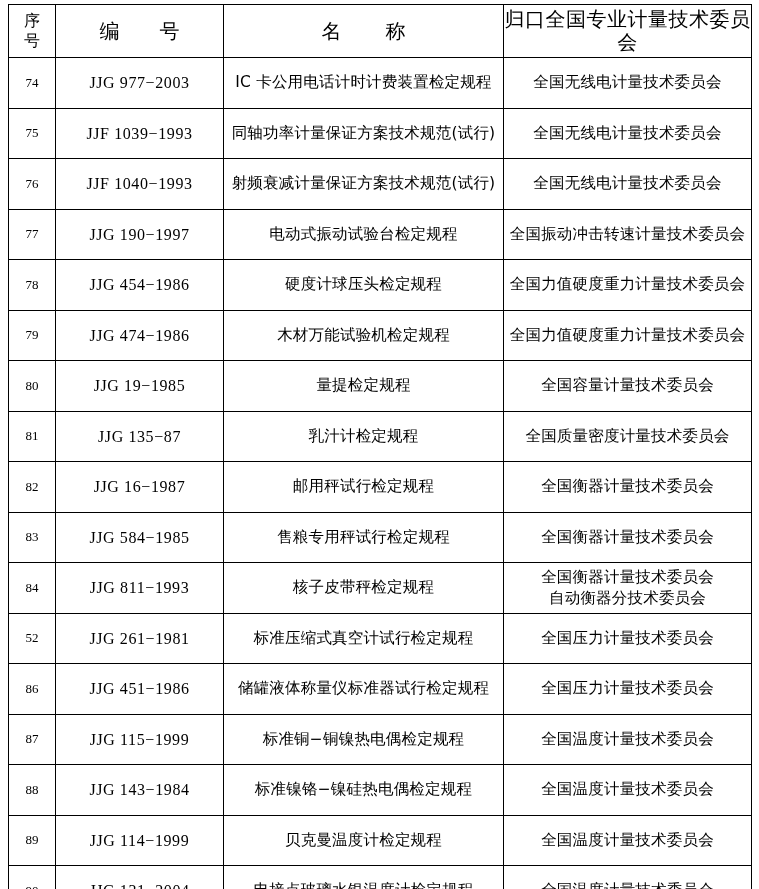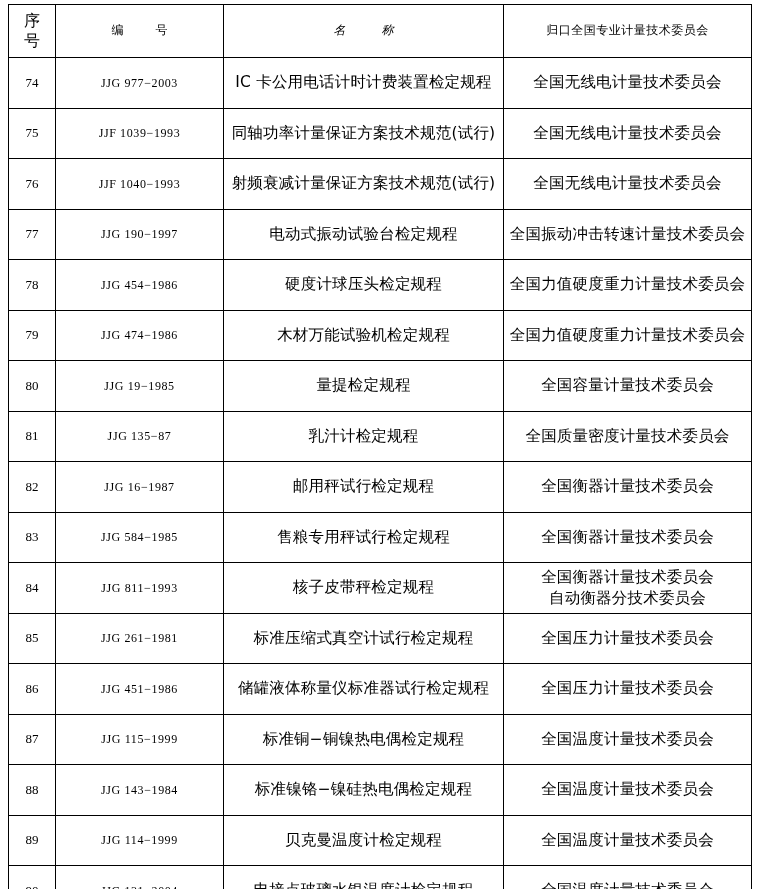--- a/index.html
+++ b/index.html
@@ -35,46 +35,46 @@
     padding: 0;
     font-weight: normal;
   }
   col.c-seq { width: 47px; }
   col.c-code { width: 168px; }
   col.c-name { width: 280px; }
   col.c-cmte { width: 248px; }
 
   thead th {
     height: 52px;
-    font-size: 12px;
+    font-size: 20px;
     line-height: 1.15;
     letter-spacing: 0.5px;
   }
   thead th.h-seq {
     letter-spacing: 0px;
     line-height: 1.25;
     font-size: 16px;
   }
   thead th.h-seq .ln { display: block; }
   thead th.h-code { letter-spacing: 10px; text-indent: 10px; }
-  thead th.h-name { letter-spacing: 12px; text-indent: 12px; font-style: italic; }
+  thead th.h-name { letter-spacing: 12px; text-indent: 12px; }
   thead th.h-cmte { letter-spacing: 0.5px; }
 
   tbody td {
     height: 49.5px;
     font-size: 15.5px;
     line-height: 1.2;
   }
   tbody td.seq {
     font-family: "Liberation Serif", "DejaVu Serif", serif;
     font-size: 13px;
   }
   tbody td.code {
     font-family: "Liberation Serif", "DejaVu Serif", serif;
-    font-size: 12px;
+    font-size: 16px;
     letter-spacing: 0.6px;
   }
   tbody td.name {
     font-size: 15.5px;
     letter-spacing: 0.2px;
   }
   tbody td.cmte {
     font-size: 15.5px;
     letter-spacing: 0.2px;
     margin-left: 48px;
@@ -170,21 +170,21 @@
       <tr>
         <td class="seq">84</td>
         <td class="code">JJG 811−1993</td>
         <td class="name">核子皮带秤检定规程</td>
         <td class="cmte">
           <span class="line2">全国衡器计量技术委员会</span>
           <span class="line2">自动衡器分技术委员会</span>
         </td>
       </tr>
       <tr>
-        <td class="seq">85</td>
+        <td class="seq">52</td>
         <td class="code">JJG 261−1981</td>
         <td class="name">标准压缩式真空计试行检定规程</td>
         <td class="cmte">全国压力计量技术委员会</td>
       </tr>
       <tr>
         <td class="seq">86</td>
         <td class="code">JJG 451−1986</td>
         <td class="name">储罐液体称量仪标准器试行检定规程</td>
         <td class="cmte">全国压力计量技术委员会</td>
       </tr>

